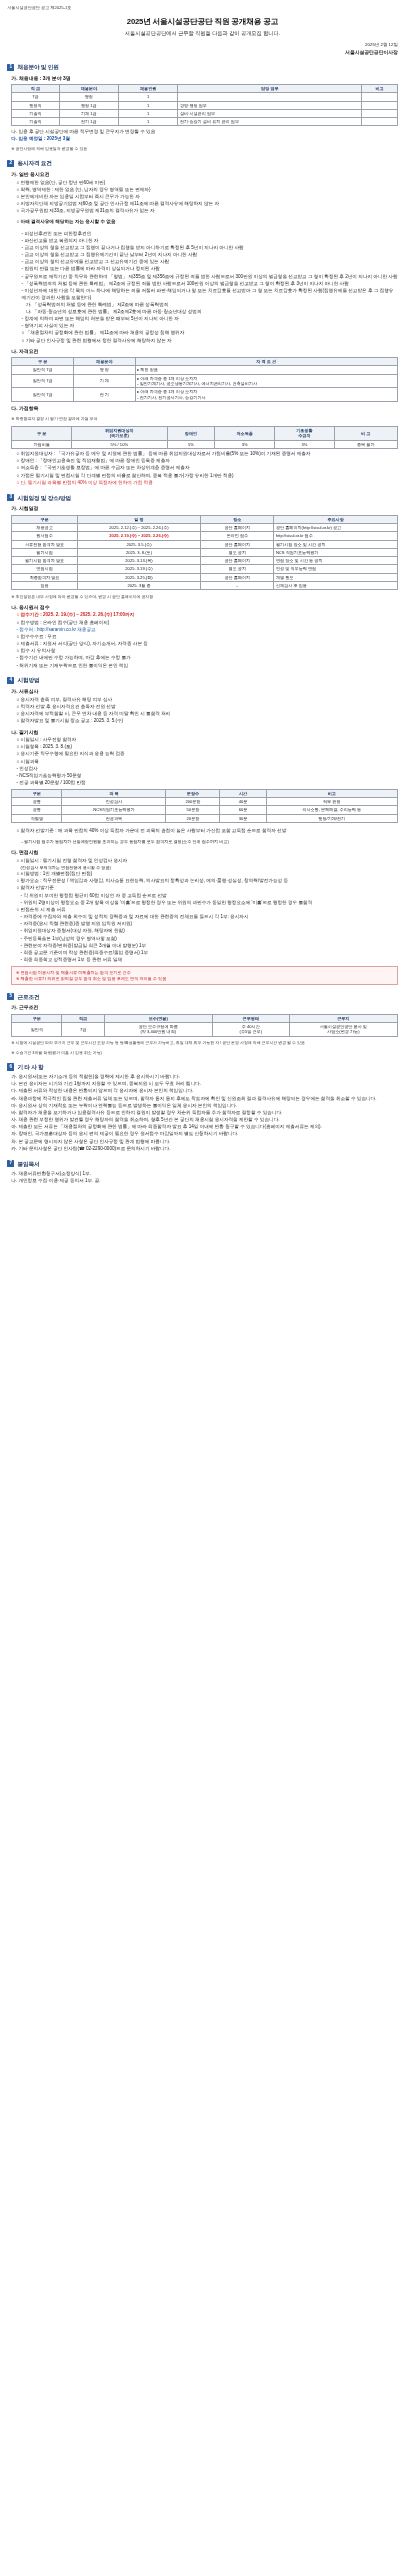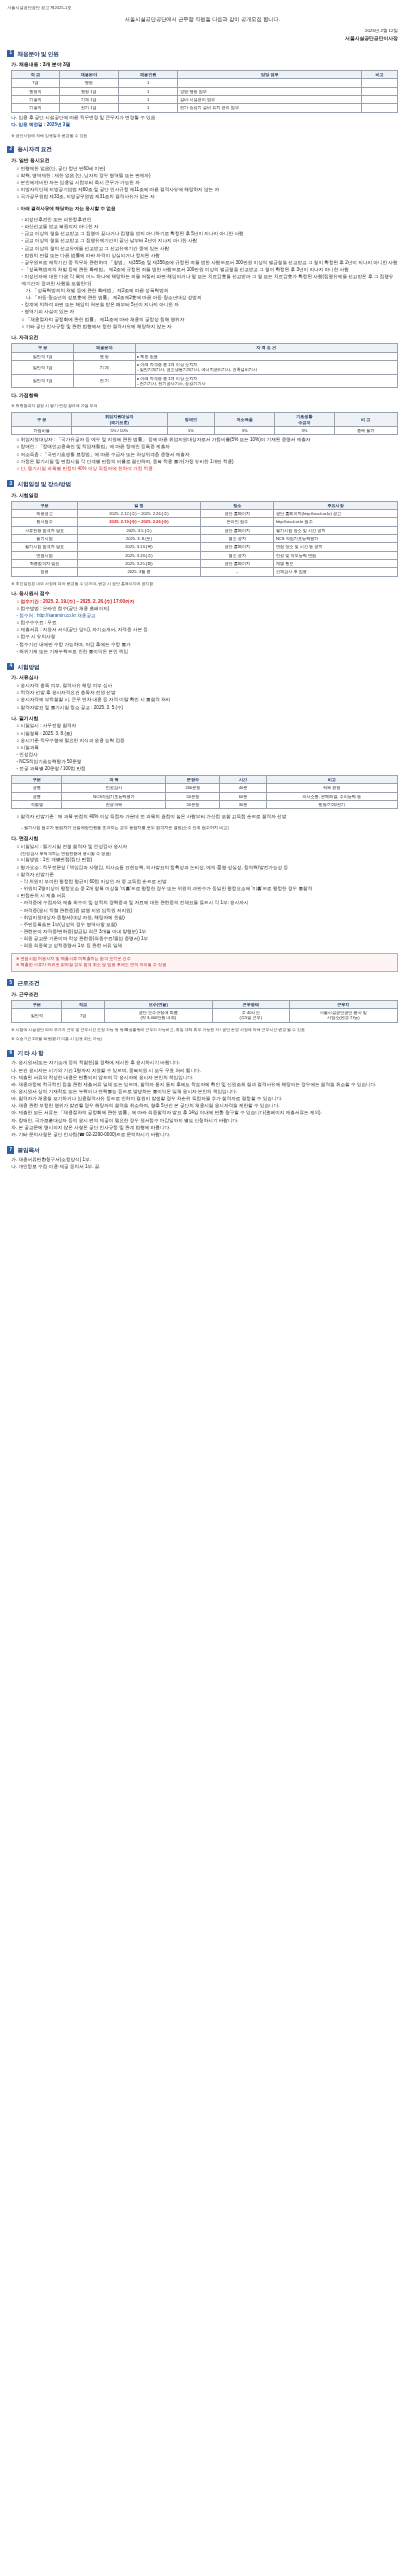--- a/index.html
+++ b/index.html
@@ -92,20 +92,21 @@
   }
 </style>
 </head>
 <body>
 
 <div class="page">
 
   <div class="doc-head">서울시설공단공단 공고 제2025-1호</div>
 
   <div class="title-band">
+    <div class="main-title">2025년 서울시설공단공단 직원 공개채용 공고</div>
     <div class="sub-title">서울시설공단공단에서 근무할 직원을 다음과 같이 공개모집 합니다.</div>
   </div>
 
   <div class="date-line">2025년 2월 12일</div>
   <div class="org-line">서울시설공단공단이사장</div>
 
   <div class="sec">
     <span class="num">1</span>
     <span class="txt">채용분야 및 인원</span>
   </div>

